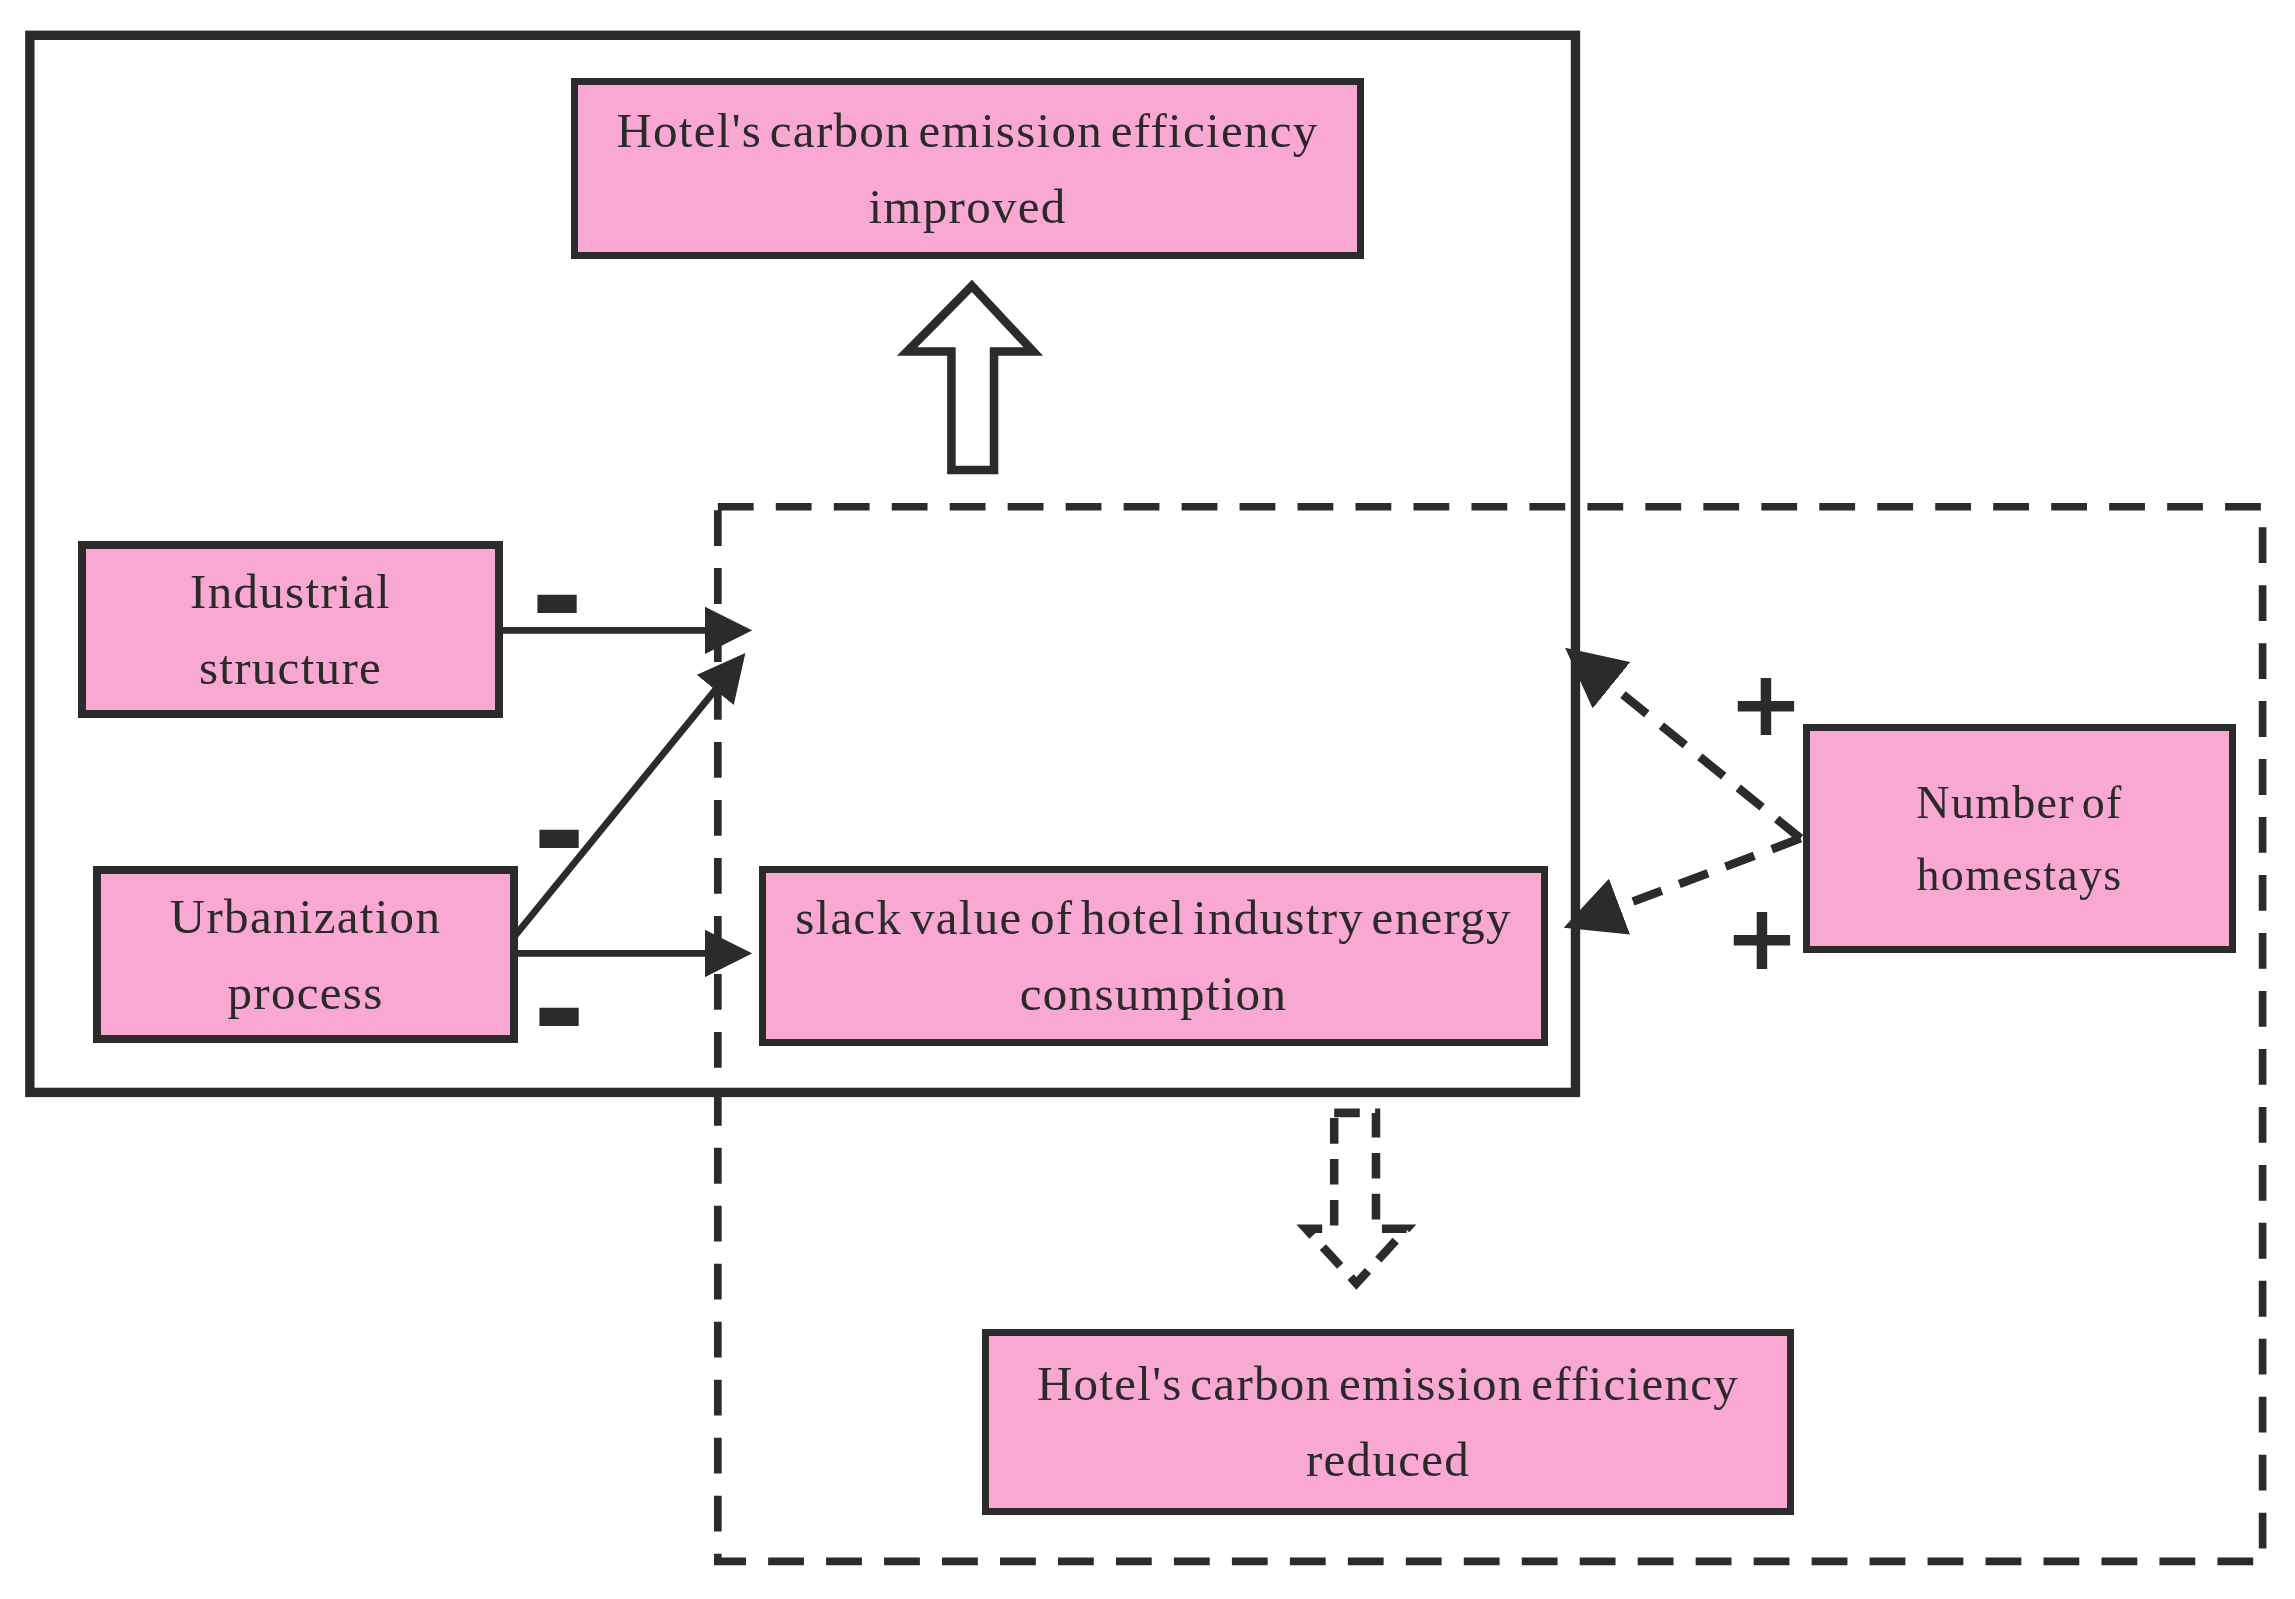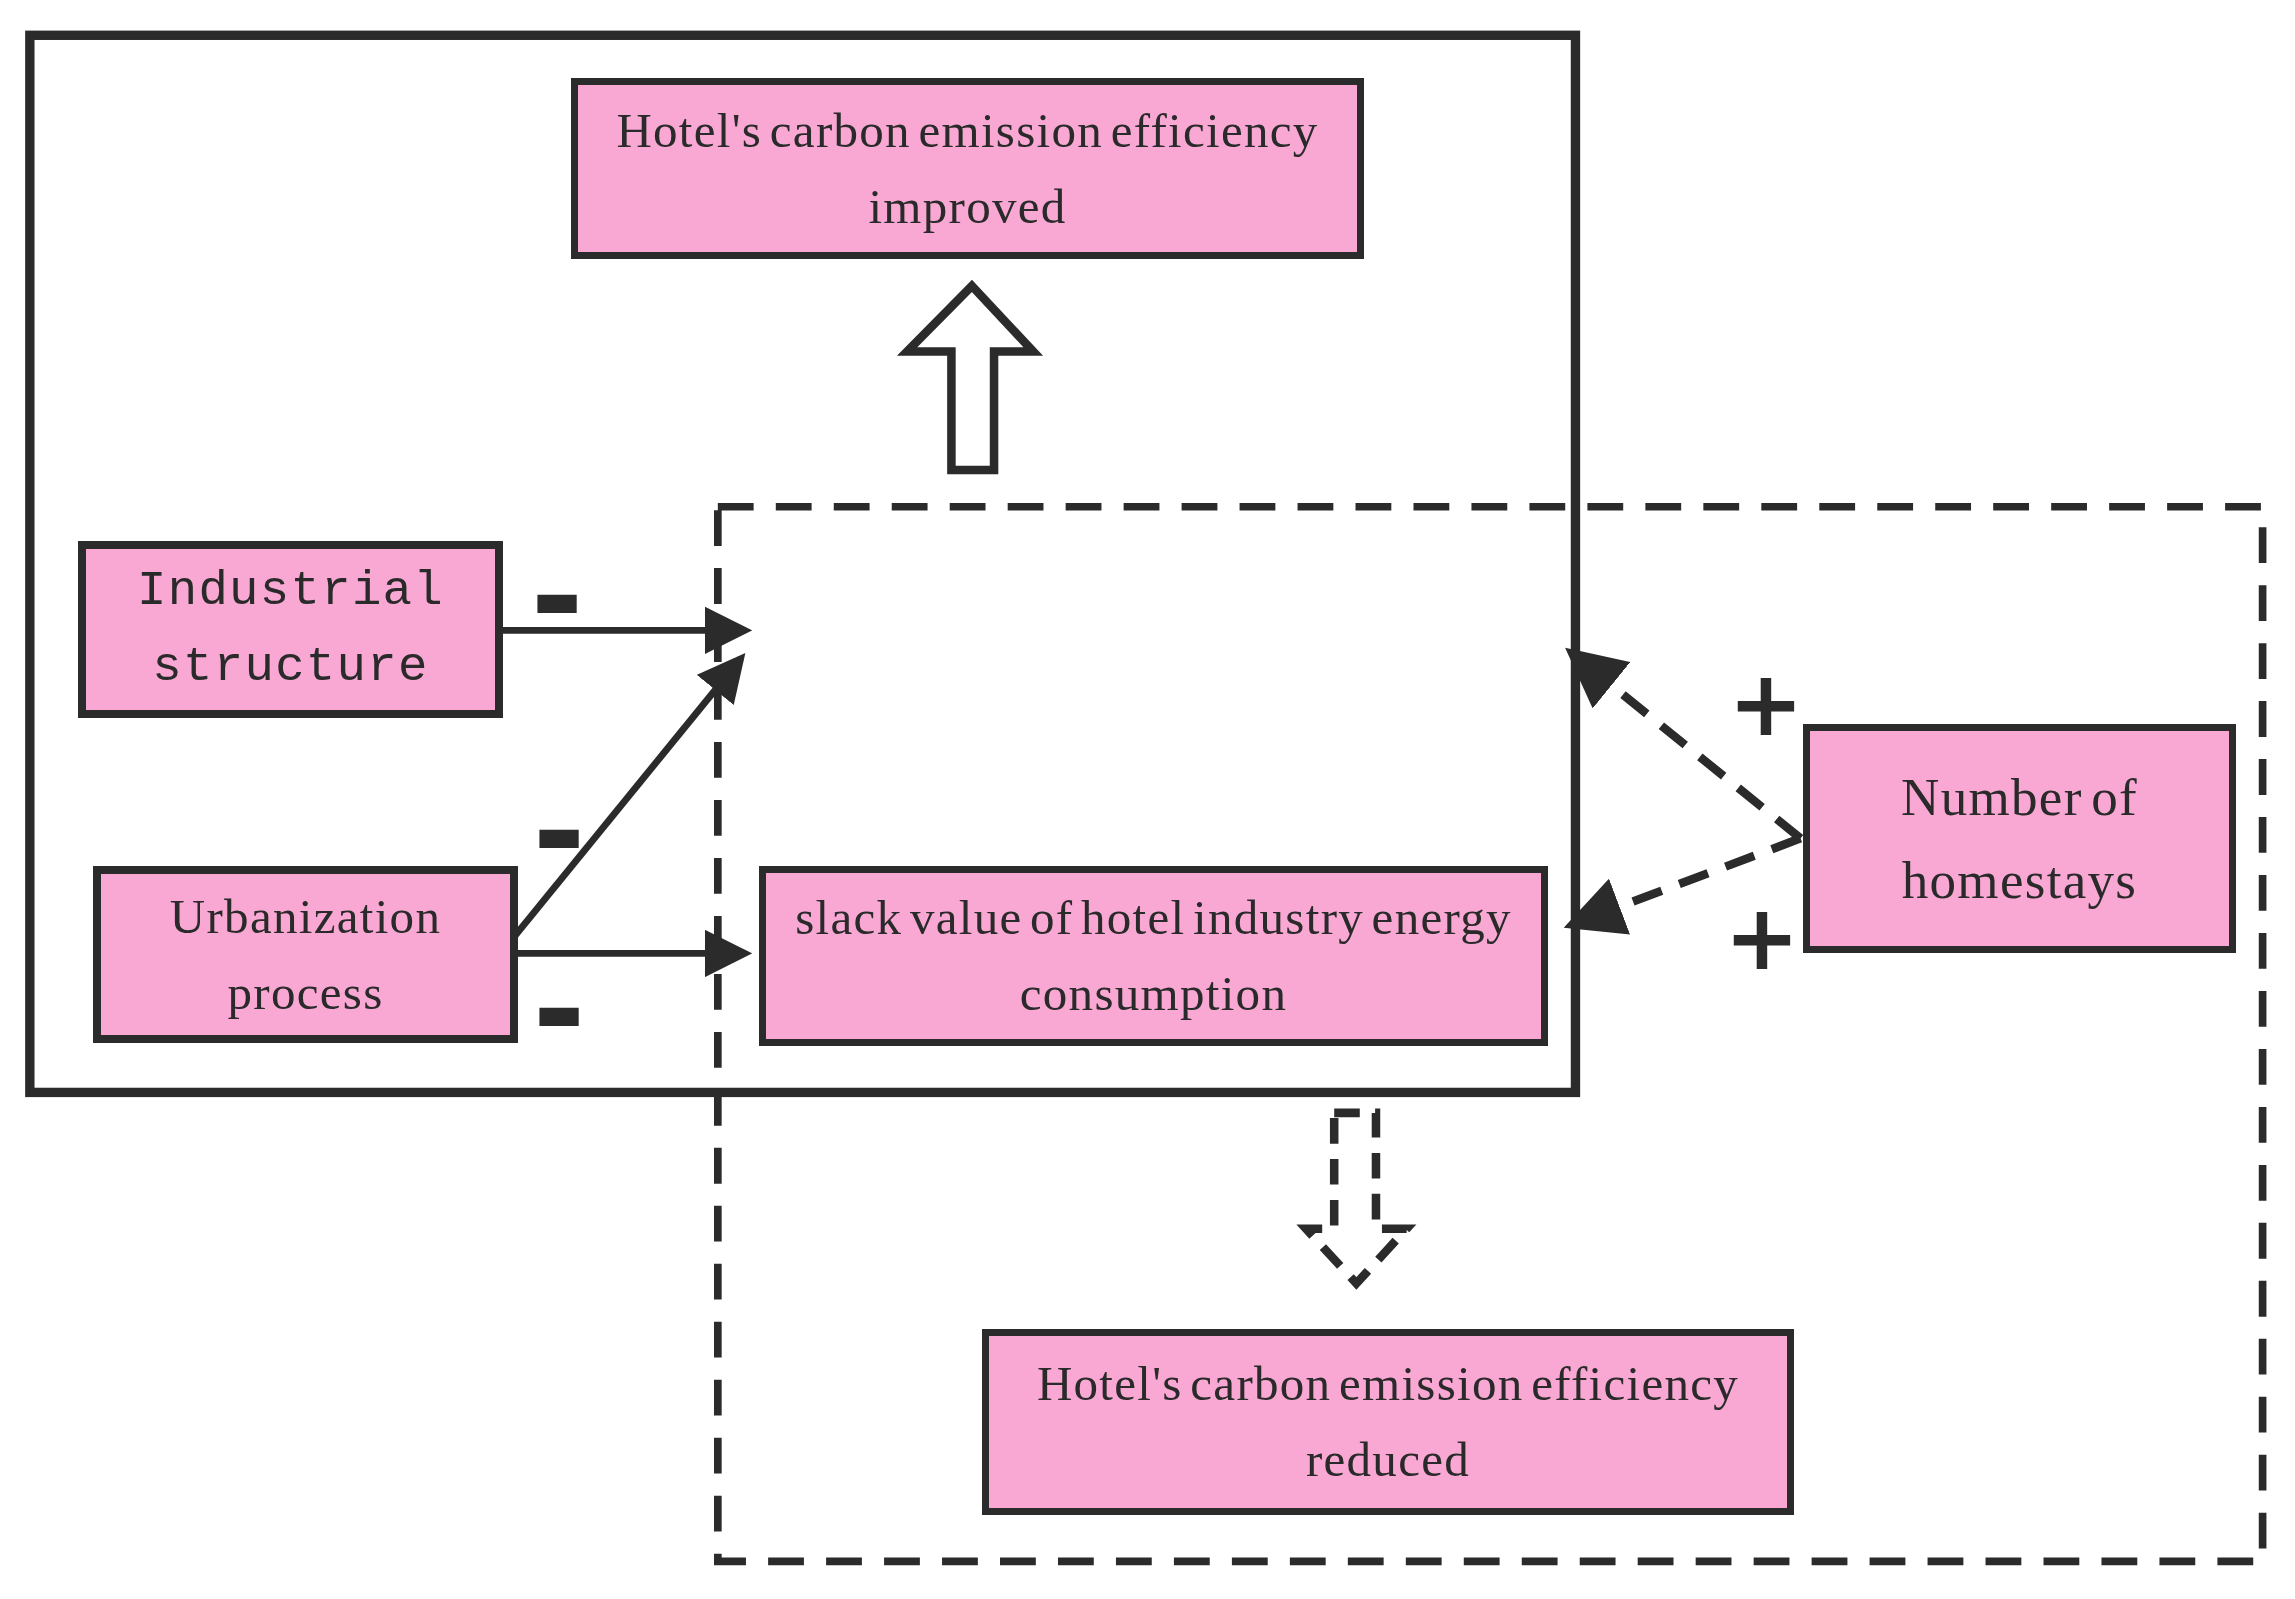--- a/index.html
+++ b/index.html
@@ -19,21 +19,21 @@
     background:#f9a8d4;
     display:flex;align-items:center;justify-content:center;
     text-align:center;
     font-size:49px;
     line-height:1.55;
     letter-spacing:1.3px;
     word-spacing:-6px;
     padding:0 17px;
   }
   .node.big-border{border-width:8.5px;}
-  .node.homestays{font-size:53px;}
+  .node.homestays{font-size:46px;}
   .sign{
     position:absolute;
     transform:translate(-50%,-50%);
     font-family:"DejaVu Sans",sans-serif;
     font-weight:bold;
     color:#2b2b2b;
     line-height:1;
   }
   .sign.minus{font-size:128px;}
   .sign.plus{font-size:90px;}
@@ -66,21 +66,21 @@
 
     <polygon points="1140,335 1212,412 1166,412 1166,551 1116,551 1116,412 1064,412" fill="#ffffff" stroke="#2b2b2b" stroke-width="10" stroke-linejoin="miter"></polygon>
 
     <path d="M1565,1305 L1614,1305 L1614,1441 L1650,1441 L1591,1505 L1532,1441 L1565,1441 Z" fill="none" stroke="#2b2b2b" stroke-width="10" stroke-dasharray="30 18"></path>
   </svg>
 
   <div class="node" style="left:571px;top:78px;width:793px;height:181px;">
     <span>Hotel's carbon emission efficiency improved</span>
   </div>
 
-  <div class="node big-border" style="left:78px;top:541px;width:425px;height:177px;font-family:Liberation Mono, monospace;">
+  <div class="node big-border" style="left:78px;top:541px;width:425px;height:177px;">
     <span>Industrial structure</span>
   </div>
 
   <div class="node big-border" style="left:78px;top:866px;width:425px;height:177px;margin-left:15px;">
     <span>Urbanization process</span>
   </div>
 
 
   <div class="node" style="left:759px;top:866px;width:789px;height:180px;">
     <span>slack value of hotel industry energy consumption</span>

